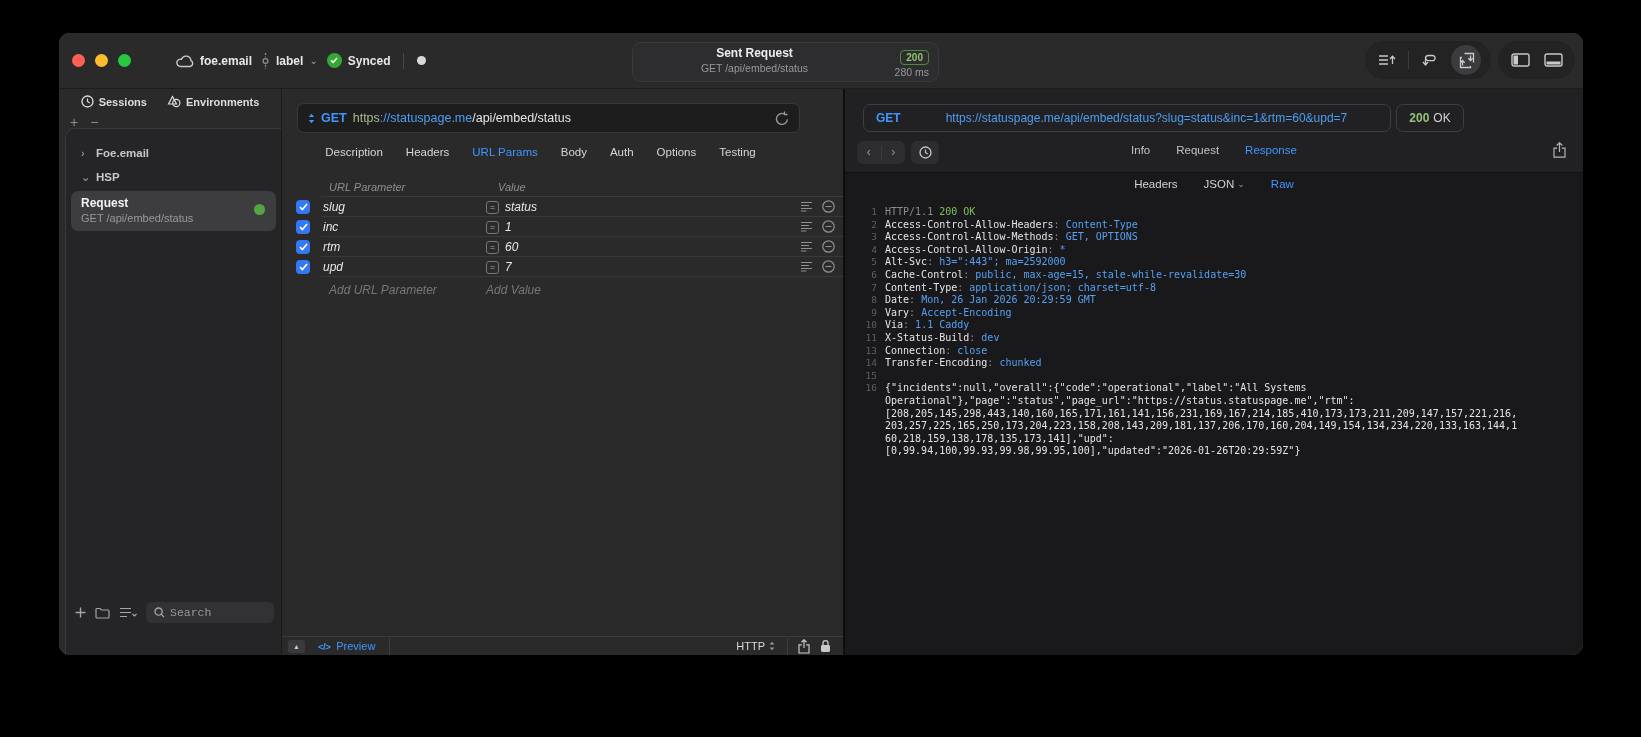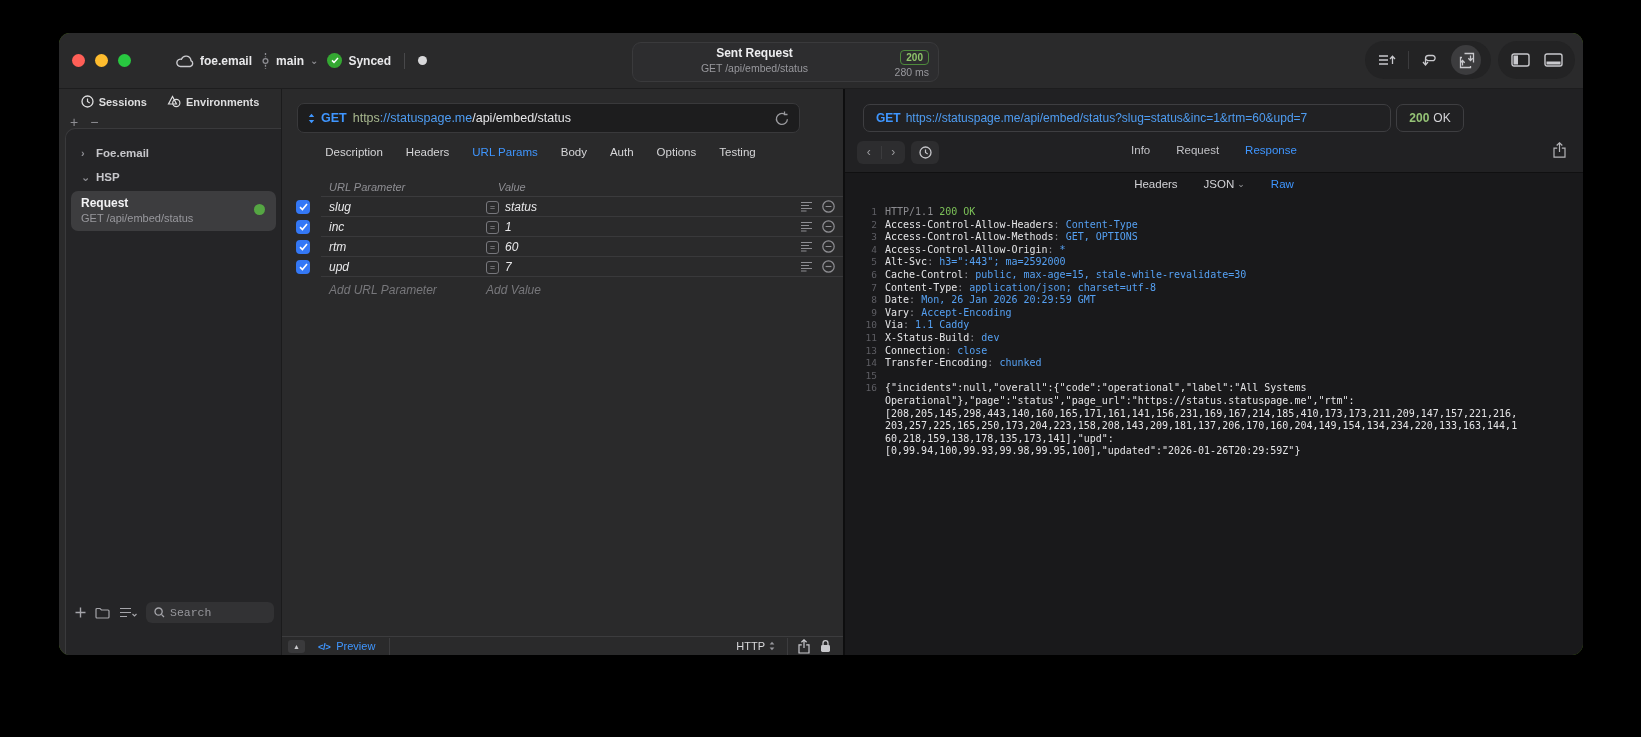--- a/index.html
+++ b/index.html
@@ -73,21 +73,21 @@
   .mid-tab.active{color:#3f96ff;text-align:center;}
   .params{position:absolute;left:0;right:0;top:92px;font-style:italic;}
   .ph-row{position:relative;height:17px;}
   .ph-name{position:absolute;left:47px;top:1px;font-size:11px;color:#8e8e93;}
   .ph-value{position:absolute;left:216px;top:1px;font-size:11px;color:#8e8e93;}
   .ph-line{position:absolute;left:39px;right:0;bottom:0;height:1px;background:#3b3b3d;}
   .param-row{position:relative;height:20px;}
   .row-line{position:absolute;left:39px;right:0;bottom:0;height:1px;background:#39393b;}
   .checkbox{position:absolute;left:14px;top:3px;width:14px;height:14px;background:#3478f6;border-radius:4px;
             display:flex;align-items:center;justify-content:center;color:#fff;}
-  .p-name{position:absolute;left:47px;top:3px;font-size:12px;color:#e8e8ea;}
+  .p-name{position:absolute;left:41px;top:3px;font-size:12px;color:#e8e8ea;}
   .p-val-group{position:absolute;left:204px;top:3px;display:flex;align-items:center;gap:6px;}
   .eq-badge{width:13px;height:13px;border:1px solid #77777c;border-radius:3px;box-sizing:border-box;
             color:#a9a9ad;font-size:9px;line-height:11px;text-align:center;display:inline-block;}
   .p-value{font-size:12px;color:#e8e8ea;}
   .row-icons{position:absolute;right:8px;top:3px;display:flex;gap:9px;color:#8e8e93;align-items:center;}
   .add-row{position:relative;height:18px;padding-top:4px;}
   .add-name{position:absolute;left:47px;top:6px;font-size:12px;color:#77777b;}
   .add-value{position:absolute;left:204px;top:6px;font-size:12px;color:#77777b;}
   .mid-footer{position:absolute;left:0;right:0;bottom:0;height:18px;border-top:1px solid #3c3c3e;
               display:flex;align-items:center;background:#2a2a2b;}
@@ -98,21 +98,21 @@
   .f-div{width:1px;height:17px;background:#3c3c3e;margin-left:14px;}
   .f-right{margin-left:auto;display:flex;align-items:center;gap:10px;margin-right:12px;color:#d8d8da;font-size:11px;}
   .http-stepper{color:#98989d;display:flex;align-items:center;}
   .f-icon{color:#c9c9cd;display:flex;align-items:center;}
   
   .rightpanel{flex:1;position:relative;background:#19191b;border-left:2px solid #0e0e0f;box-sizing:border-box;}
   .rp-top{position:absolute;left:0;right:0;top:0;height:84px;background:#212123;border-bottom:1px solid #101011;}
   .rp-url{position:absolute;left:18px;top:16px;width:528px;height:28px;border:1px solid #3e3e41;border-radius:7px;
           box-sizing:border-box;display:flex;align-items:center;padding:0 12px;font-size:12px;white-space:nowrap;overflow:hidden;}
   .rp-url .m{color:#3f96ff;font-weight:700;margin-right:5px;}
-  .rp-url .u{color:#4f9df2;}
+  .rp-url .u{color:#4f9df2;margin-left:40px;}
   .rp-status{position:absolute;left:551px;top:16px;width:68px;height:28px;border:1px solid #3e3e41;border-radius:7px;
              box-sizing:border-box;display:flex;align-items:center;justify-content:center;gap:4px;font-size:12px;}
   .rp-status .code{color:#95c376;font-weight:700;}
   .rp-status .ok{color:#d4d4d8;}
   .nav-row{position:absolute;left:0;right:0;top:53px;height:24px;}
   .hist-group{position:absolute;left:12px;top:0;width:48px;height:23px;background:#2d2d2f;border-radius:6px;
               display:flex;align-items:center;}
   .hist-btn{flex:1;text-align:center;color:#9a9a9e;font-size:12px;line-height:23px;}
   .hist-sep{width:1px;height:13px;background:#3c3c3e;}
   .clock-btn{position:absolute;left:66px;top:0;width:28px;height:23px;background:#2d2d2f;border-radius:6px;
@@ -155,21 +155,21 @@
         </span>
         <span>foe.email</span>
       </div>
       <div class="tb-item">
         <span class="tb-icon">
           <svg width="9" height="16" viewBox="0 0 9 16">
               <path d="M4.5 0v4.3M4.5 11.7V16" stroke="#8e8e93" stroke-width="1.3" stroke-dasharray="2 1.6"></path>
               <circle cx="4.5" cy="8" r="2.4" stroke="#8e8e93" stroke-width="1.3" fill="none"></circle>
             </svg>
         </span>
-        <span>main</span>
+        <span>label</span>
         <span class="chev">⌄</span>
       </div>
       <div class="tb-item">
         <span class="sync-badge">
           <svg width="8" height="7" viewBox="0 0 8 7">
               <path d="M1 3.4 3 5.4 7 1" stroke="#fff" stroke-width="1.5" fill="none"></path>
             </svg>
         </span>
         <span>Synced</span>
       </div>

